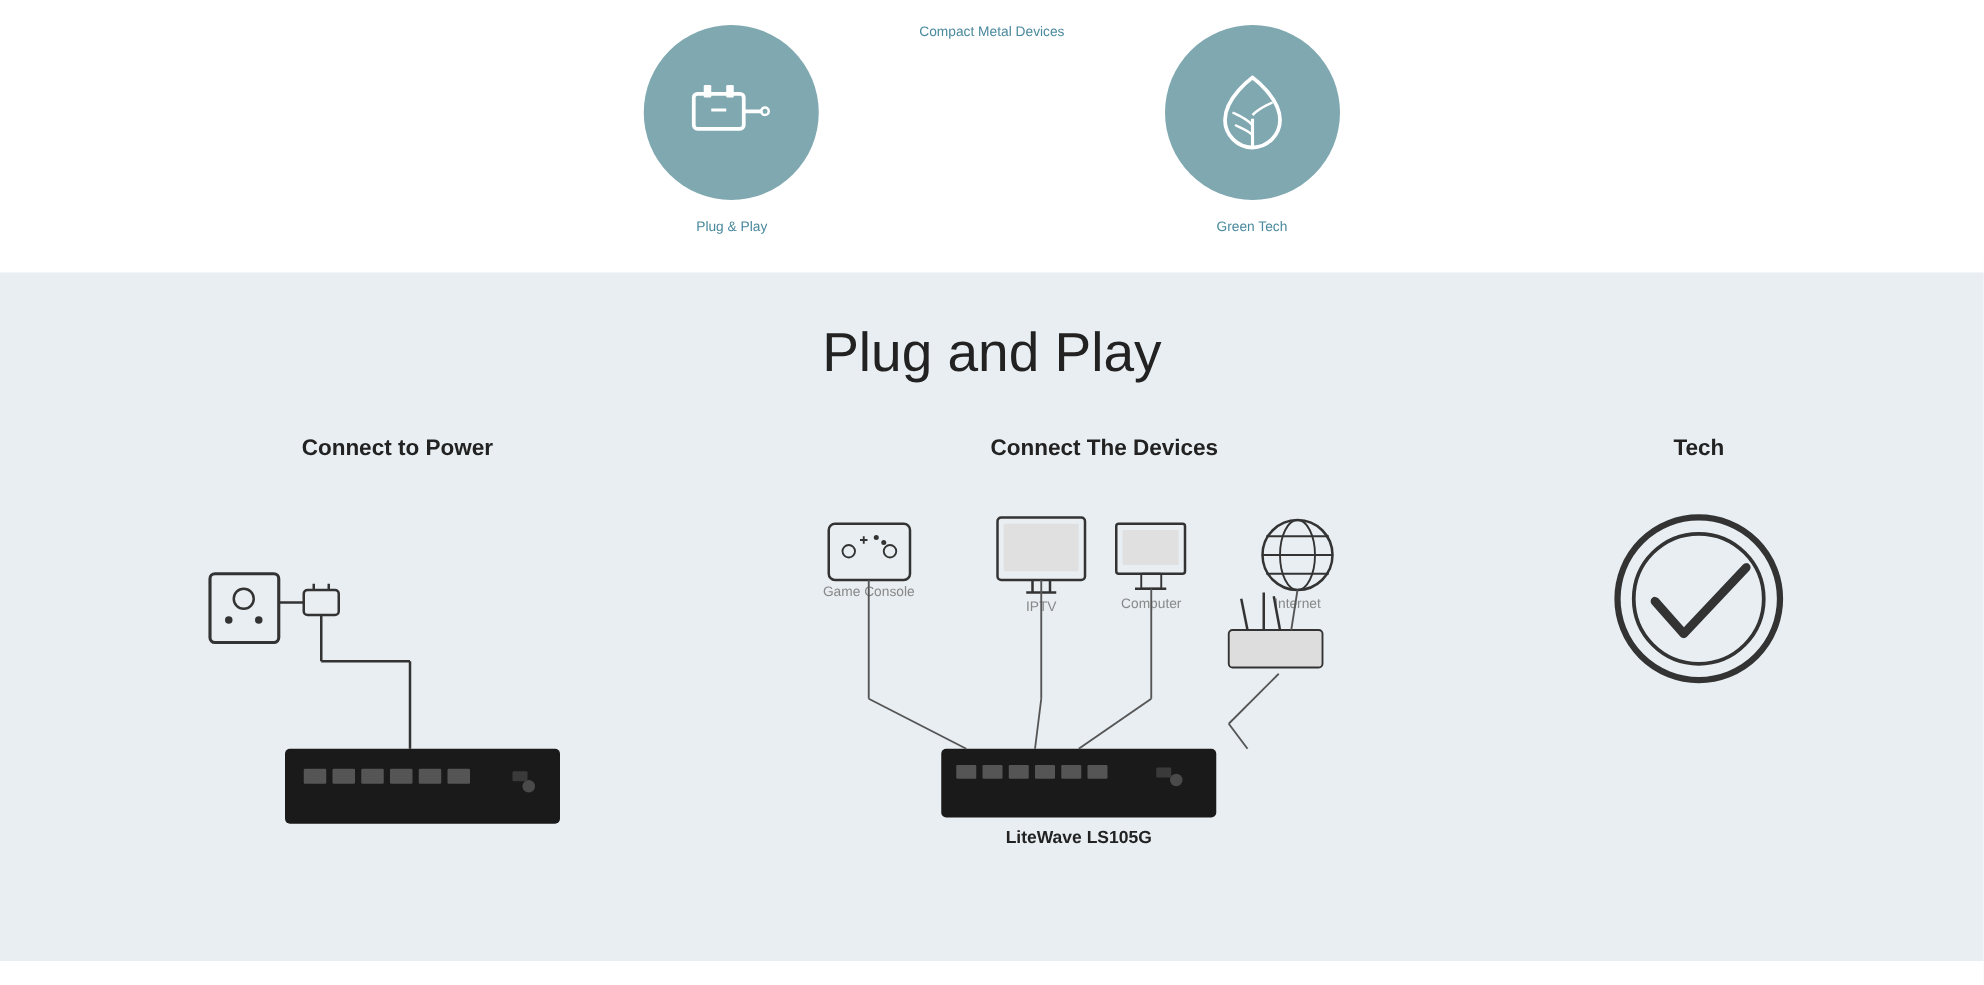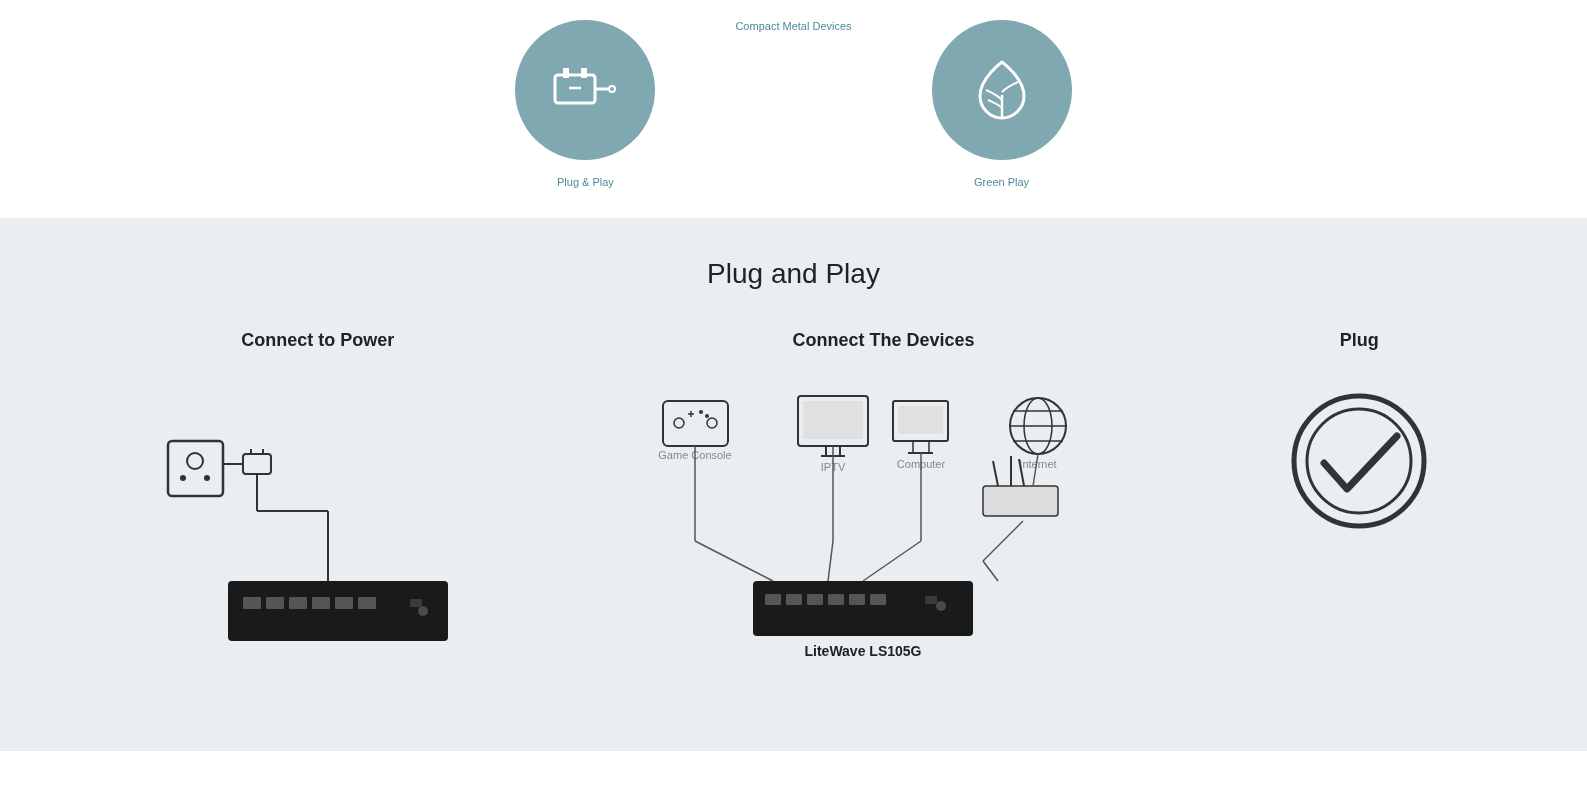--- a/index.html
+++ b/index.html
@@ -36,21 +36,21 @@
 
     
     .plug-play-section {
       background: #e8eef2;
       padding: 40px 60px 50px;
       min-height: 520px;
       position: relative;
     }
     .plug-play-title {
       text-align: center;
-      font-size: 28px;
+      font-size: 44px;
       font-weight: 400;
       color: #222;
       margin-bottom: 40px;
     }
     .plug-play-content {
       display: flex;
       justify-content: space-around;
       align-items: flex-start;
     }
     .step-section {
@@ -123,21 +123,21 @@
       <svg width="80" height="80" viewBox="0 0 80 80" fill="none" xmlns="http://www.w3.org/2000/svg">
 
         <path d="M40 12 C40 12 62 28 62 46 C62 58 52 68 40 68 C28 68 18 58 18 46 C18 28 40 12 40 12Z" stroke="white" stroke-width="3" fill="none"></path>
         <line x1="40" y1="68" x2="40" y2="45" stroke="white" stroke-width="2.5"></line>
 
         <path d="M40 50 C34 44 28 42 24 40" stroke="white" stroke-width="2" fill="none"></path>
         <path d="M40 42 C46 36 52 34 56 32" stroke="white" stroke-width="2" fill="none"></path>
         <path d="M40 58 C36 54 30 52 26 50" stroke="white" stroke-width="2" fill="none"></path>
       </svg>
     </div>
-    <span class="feature-label">Green Play</span>
+    <span class="feature-label">Green Tech</span>
   </div>
 
 </div>
 
 <div class="plug-play-section">
   <h2 class="plug-play-title">Plug and Play</h2>
 
   <div class="plug-play-content">
 
     <div class="step-section power-area">
@@ -236,21 +236,21 @@
         <line x1="368" y1="105" x2="368" y2="75" stroke="#333" stroke-width="2"></line>
         <line x1="381" y1="105" x2="376" y2="78" stroke="#333" stroke-width="2"></line>
 
         <line x1="395" y1="73" x2="390" y2="105" stroke="#555" stroke-width="1.5"></line>
 
         <text x="220" y="275" text-anchor="middle" font-size="14" font-weight="bold" fill="#222" font-family="Arial">LiteWave LS105G</text>
       </svg>
     </div>
 
     <div class="step-section enjoy-area">
-      <div class="step-title">Plug</div>
+      <div class="step-title">Tech</div>
 
       <svg width="160" height="160" viewBox="0 0 160 160" fill="none" xmlns="http://www.w3.org/2000/svg">
         <circle cx="80" cy="80" r="65" stroke="#333" stroke-width="5" fill="none"></circle>
         <circle cx="80" cy="80" r="52" stroke="#333" stroke-width="3" fill="none"></circle>
         <polyline points="45,82 68,108 118,55" stroke="#333" stroke-width="7" stroke-linecap="round" stroke-linejoin="round" fill="none"></polyline>
       </svg>
     </div>
 
   </div>
 </div>

